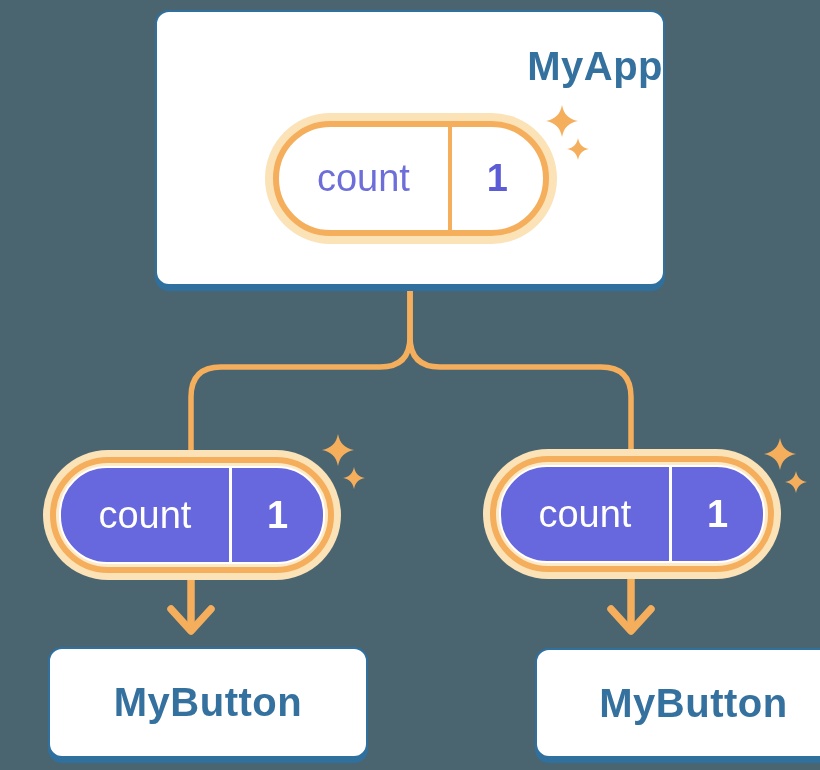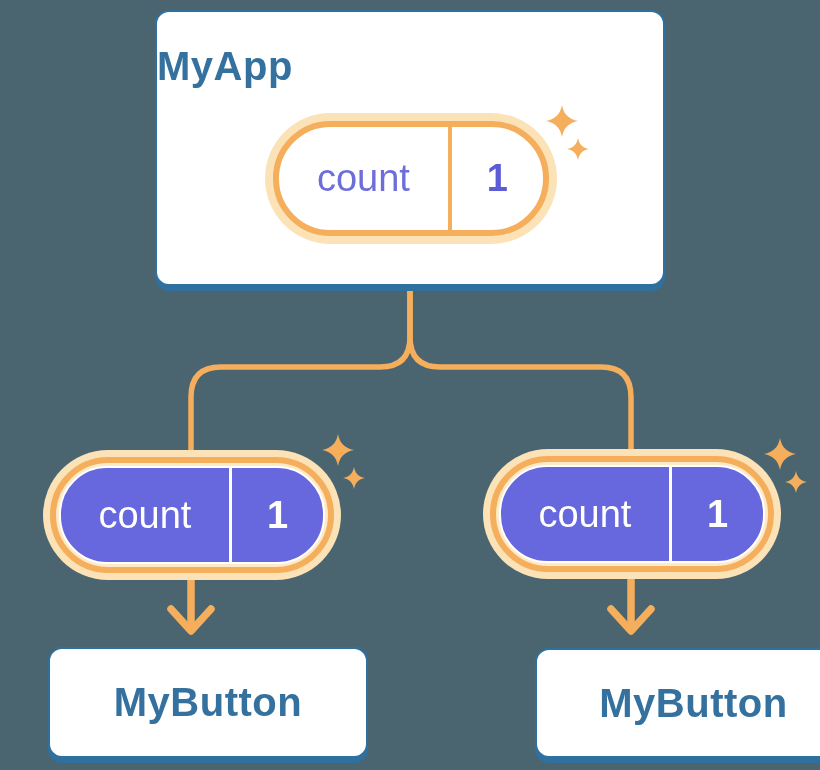--- a/index.html
+++ b/index.html
@@ -36,21 +36,21 @@
   .app-card{left:155px;top:10px;width:510px;height:276px;}
   .btn-card{display:flex;align-items:center;justify-content:center;z-index:3;margin-left:40px;}
   .btn-card-left{left:8px;top:647px;width:320px;height:111px;}
   .btn-card-right{left:495px;top:648px;width:317px;height:110px;}
 
   .node-title{
     color:var(--title-text);
     font-size:40px;
     font-weight:700;
     letter-spacing:.5px;
-    text-align:left;
+    text-align:right;
   }
   .app-title{position:absolute;top:32px;left:0;width:100%;}
 
   
   .pill-halo{
     position:absolute;
     background:var(--pill-halo);
     border-radius:70px;
     padding:8px;
     z-index:3;

